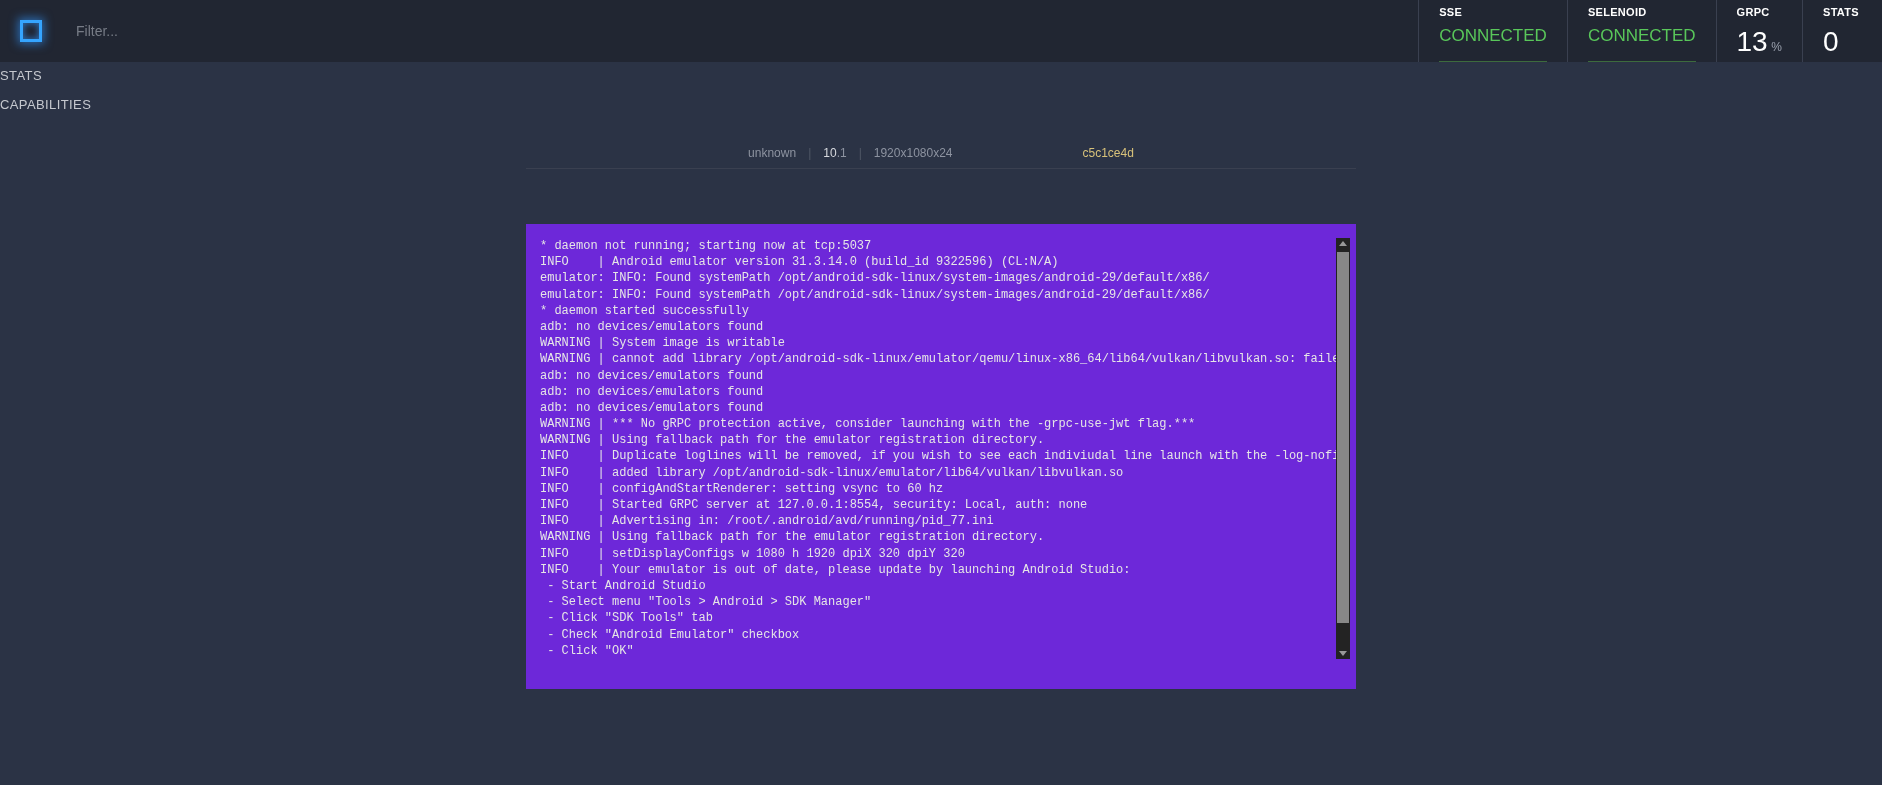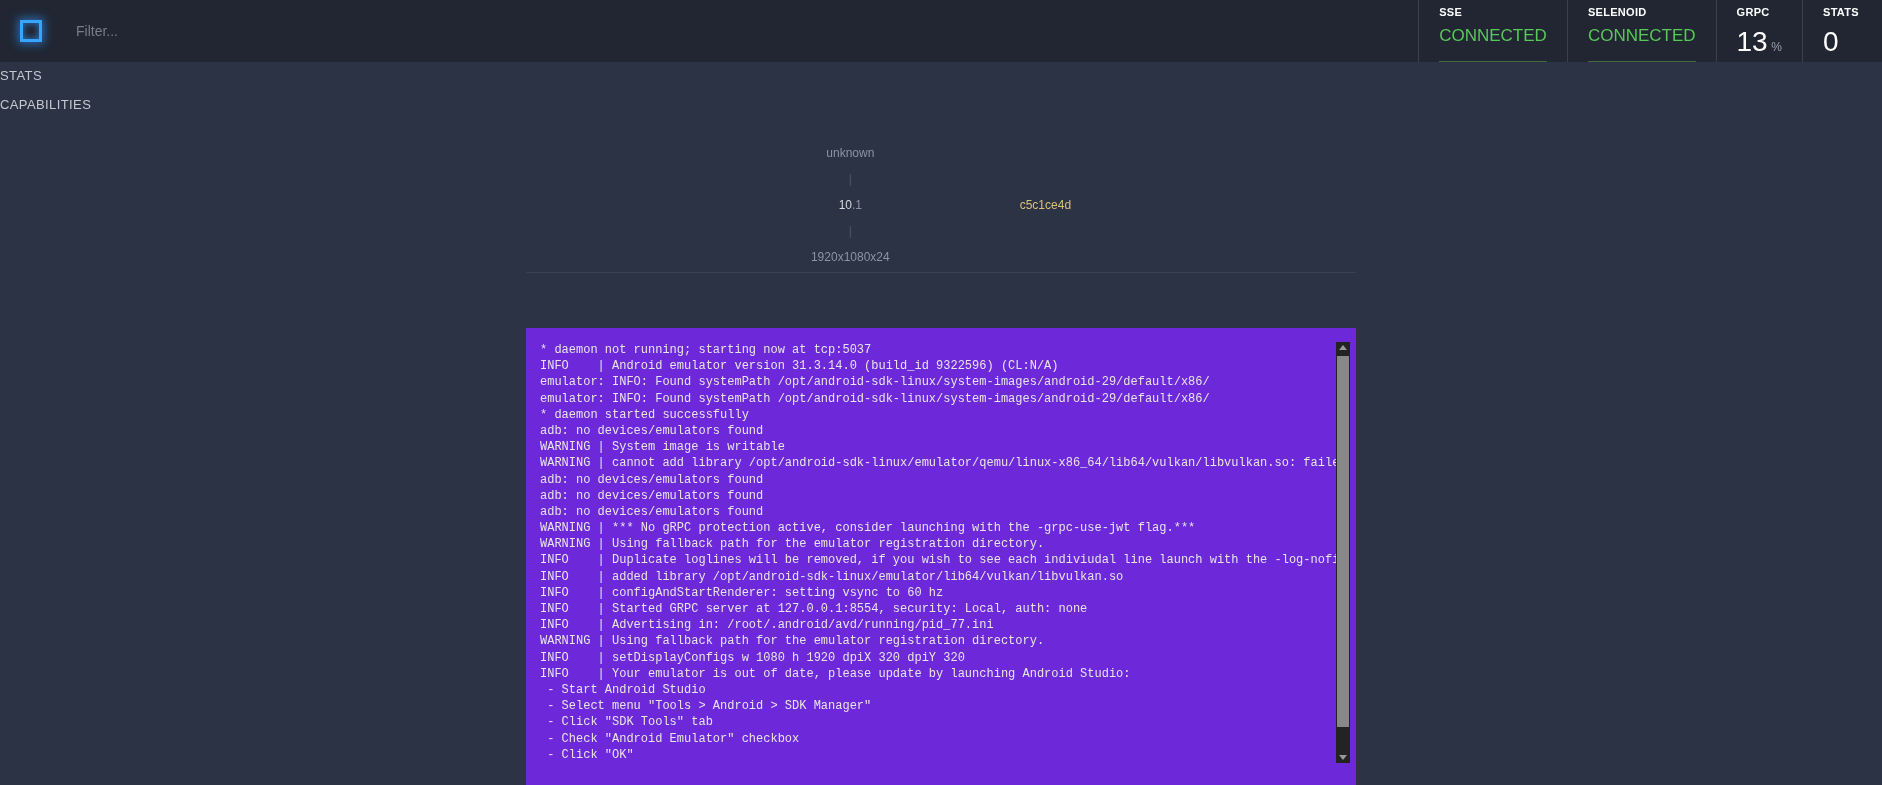--- a/index.html
+++ b/index.html
@@ -65,21 +65,21 @@
   }
   .subnav a { color: #c5c8ce; font-size: 13px; letter-spacing: .4px; cursor: pointer; }
 
   .session-meta {
     display: flex; justify-content: center; align-items: center;
     margin-top: 34px;
     font-size: 12px;
     gap: 10px;
   }
   .session-meta .meta-left {
-    display:flex; gap:12px; align-items:center; color:#8d93a0;flex-direction:column;
+    display:flex; gap:12px; color:#8d93a0;
   }
   .session-meta .divider { color:#505766; }
   .session-meta .version b { color:#d7d9de; font-weight:normal; }
   .session-id { color:#d8c27a; margin-left:120px;text-align:center; }
   .meta-underline {
     width: 830px; height:1px; background:#3a4050; margin: 8px auto 0;
   }
 
   .log-window {
     width: 830px; margin: 55px auto 0;

